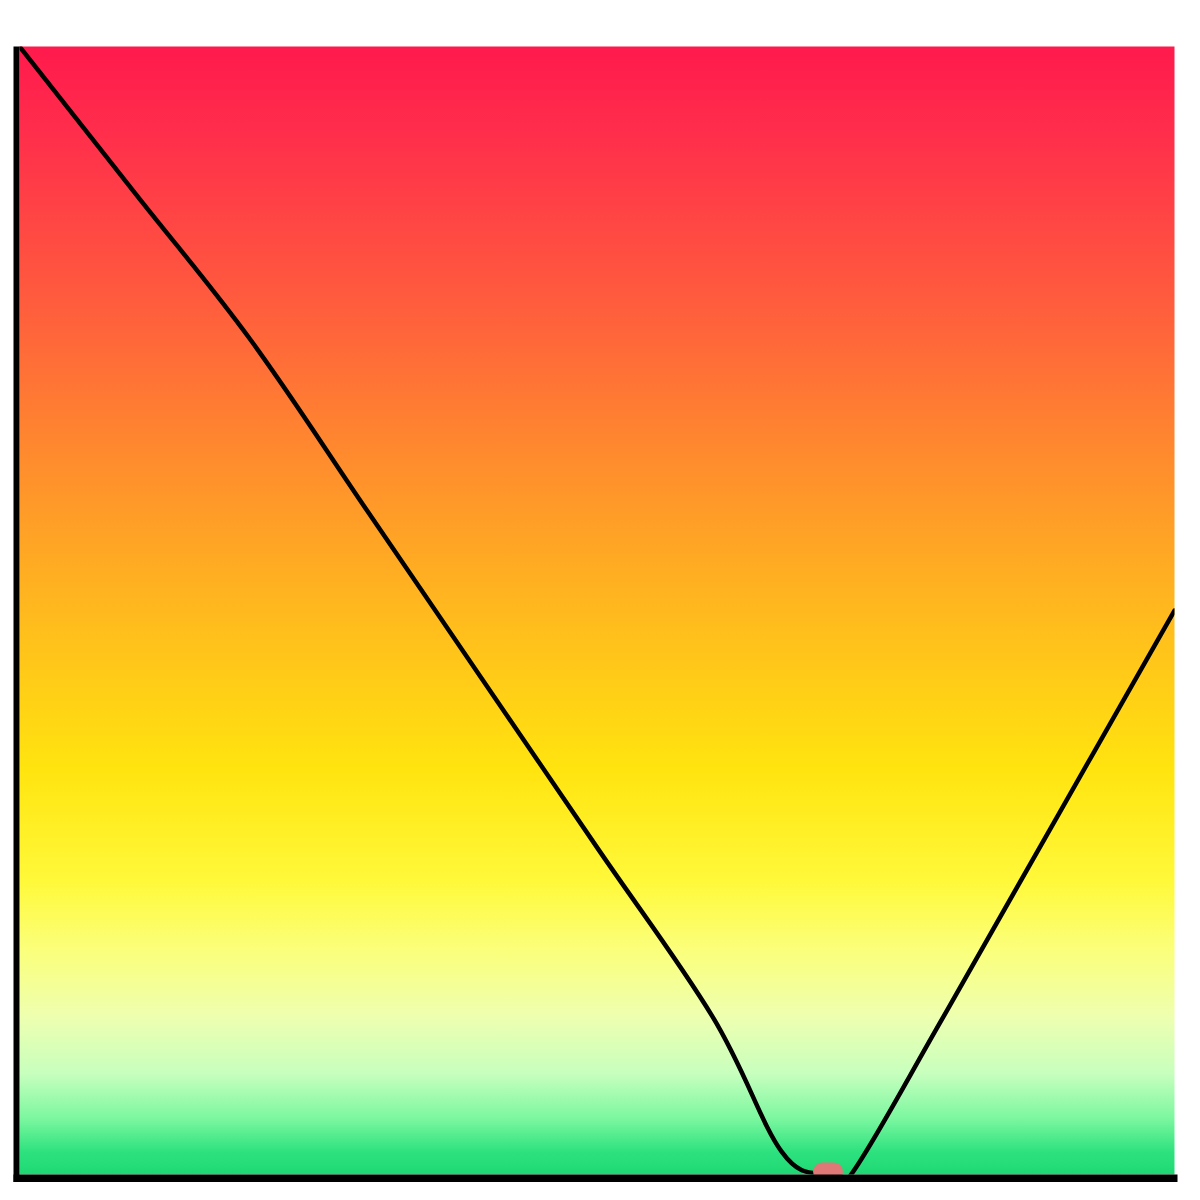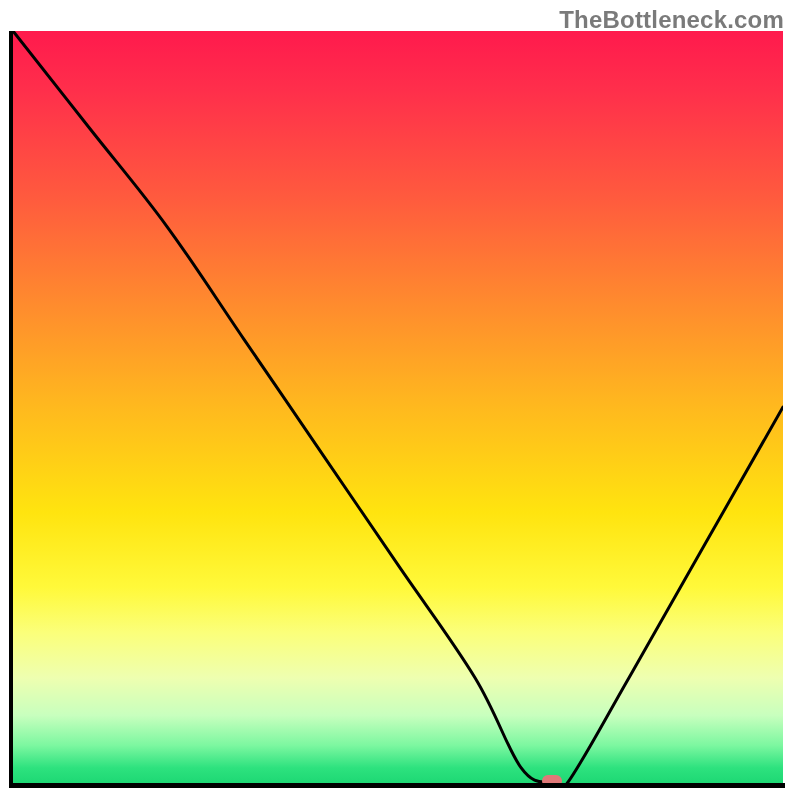--- a/index.html
+++ b/index.html
@@ -74,21 +74,20 @@
     height: 12px;
     border-radius: 6px;
     background: #e07878;
   }
 </style>
 </head>
 <body>
 
 <div class="container">
 
-  <div class="watermark">TheBottleneck.com</div>
 
   <div class="plot"></div>
 
   <svg class="curve-svg" viewBox="0 0 770 752" preserveAspectRatio="none">
     <path id="curve-path" fill="none" stroke="#000000" stroke-width="3" stroke-linecap="round" stroke-linejoin="round" d="M0,0 C13.86,17.596799999999998 49.28,62.566399999999994 77,97.75999999999999 C104.72,132.9536 126.28,157.61919999999998 154,195.51999999999998 C181.72,233.42079999999999 203.28,267.71200000000005 231,308.32000000000005 C258.72,348.92800000000005 280.28,380.512 308,421.12 C335.72,461.728 357.28,493.31200000000007 385,533.9200000000001 C412.72,574.528 439.824,610.1728 462,646.72 C484.176,683.2672 494.34000000000003,718.0096000000001 508.20000000000005,736.96 C522.0600000000001,755.9104 530.684,749.2928 539,752 C547.316,754.7072 540.54,770.9504 554.4,752 C568.26,733.0496 591.052,690.0352 616,646.72 C640.948,603.4048 665.28,560.0896 693,511.36 C720.72,462.6304 756.14,400.3648 770,376"></path>
   </svg>
 
   <div id="marker" class="marker" style="left: 542px; top: 775px;"></div>
 
   <div class="axes"></div>

